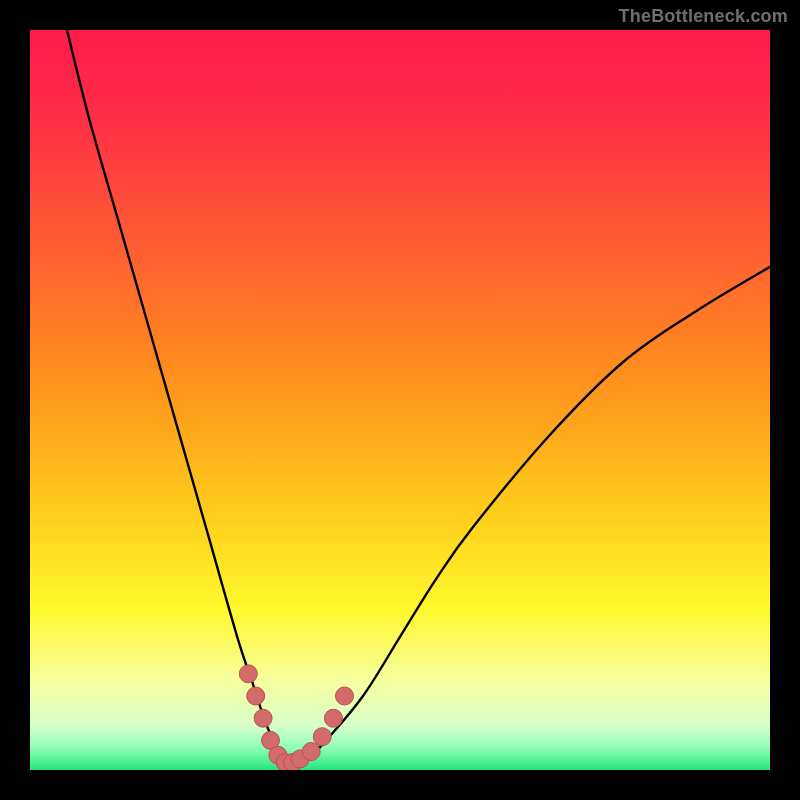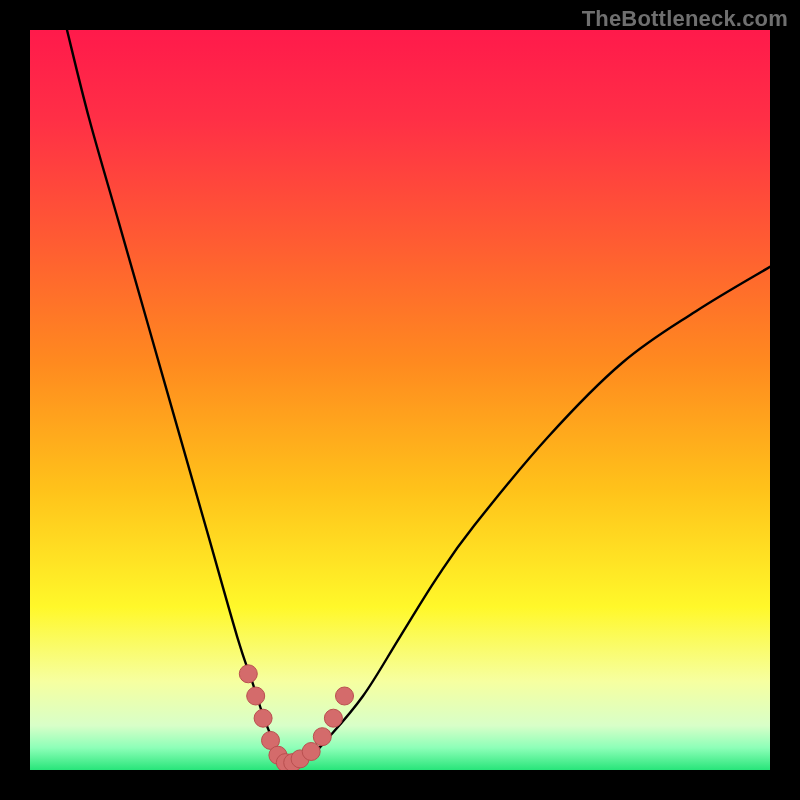--- a/index.html
+++ b/index.html
@@ -21,21 +21,21 @@
     left: 30px;
     top: 30px;
     width: 740px;
     height: 740px;
     overflow: hidden;
   }
   .watermark {
     position: absolute;
     top: 6px;
     right: 12px;
-    font-size: 22px;
+    font-size: 18px;
     font-weight: 600;
     color: #6f6f6f;
     letter-spacing: 0.2px;
     -webkit-font-smoothing: antialiased;
   }
   svg {
     display: block;
   }
 </style>
 </head>

